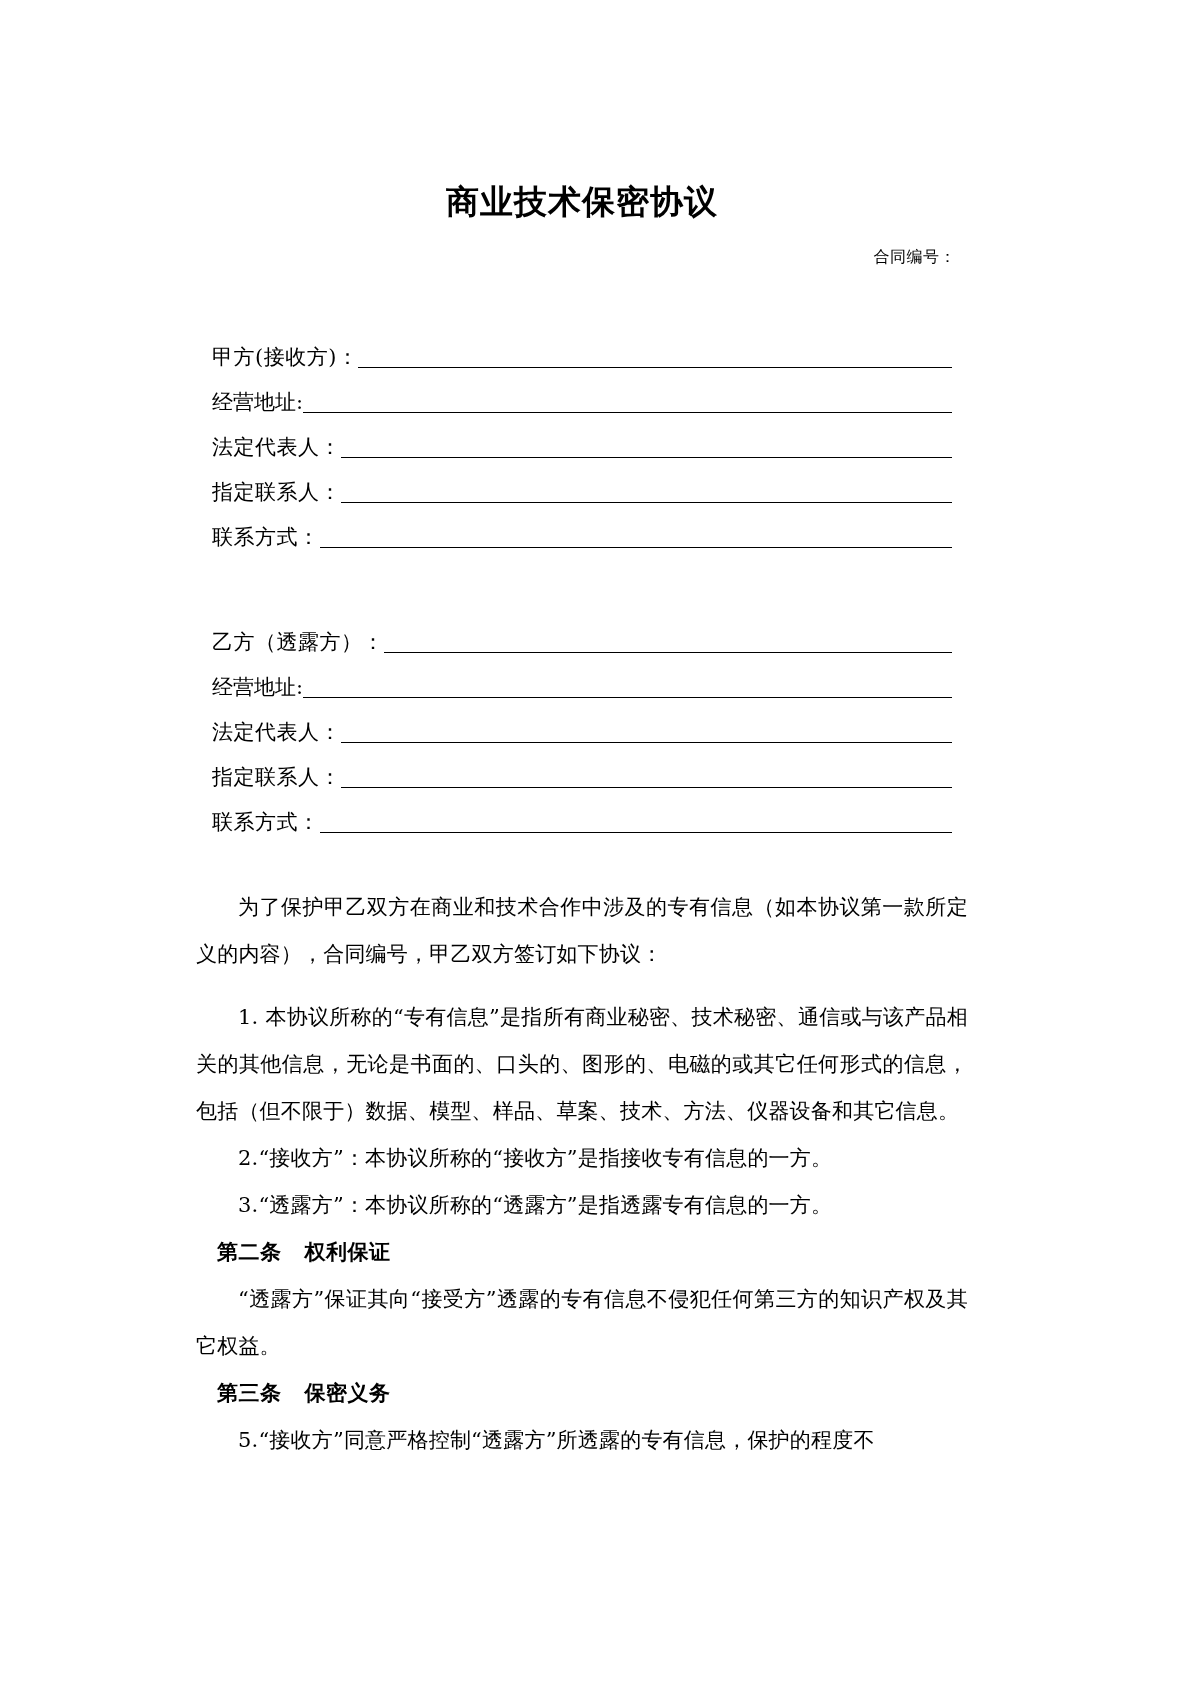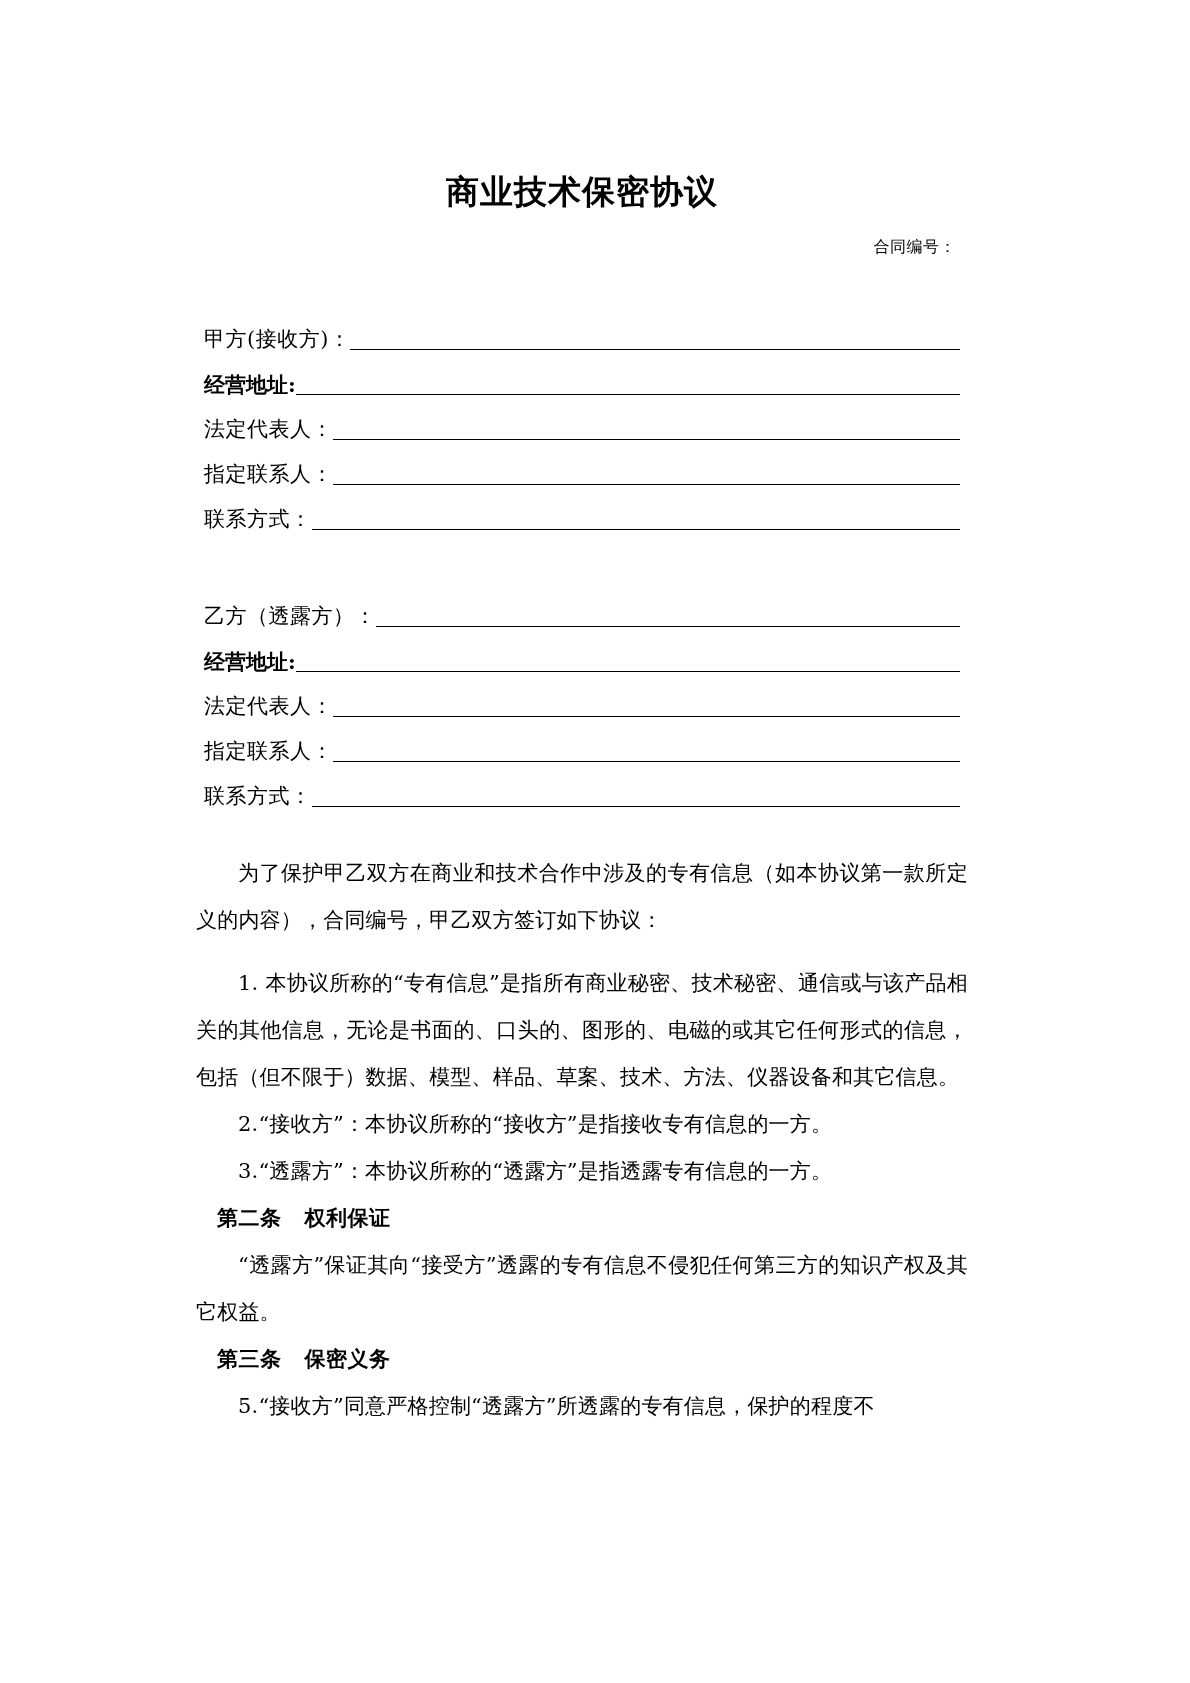--- a/index.html
+++ b/index.html
@@ -17,21 +17,21 @@
     width: 1190px;
     height: 1683px;
     margin: 0 auto;
     background: #ffffff;
     overflow: hidden;
     box-sizing: border-box;
   }
   .content {
     position: absolute;
     left: 196px;
-    top: 4px;
+    top: 14px;
     width: 772px;
   }
 
   
   .doc-title {
     font-family: "DejaVu Sans", "Liberation Sans", sans-serif;
     font-weight: bold;
     font-size: 33px;
     line-height: 1.2;
     text-align: center;
@@ -46,21 +46,21 @@
     font-size: 16px;
     line-height: 1.2;
     margin: 0;
     padding-top: 25px;
     padding-right: 12px;
     letter-spacing: 0.5px;
   }
 
   
   .party-block {
-    margin: 8px;
+    margin: 16px;
     padding-top: 44px;
   }
   .party-block.second {
     padding-top: 44px;
   }
   .field-row {
     display: flex;
     align-items: flex-end;
     font-size: 21px;
     line-height: 1.0;
@@ -73,21 +73,20 @@
     padding-bottom: 3px;
   }
   .field-line {
     flex: 1 1 auto;
     border-bottom: 1.6px solid #000000;
     height: 26px;
     margin-bottom: 3px;
   }
   .field-row.tight .field-label {
     letter-spacing: 0px;
-    font-weight: bold;
   }
 
   
   .body-para {
     font-size: 21px;
     line-height: 47px;
     text-align: justify;
     text-justify: inter-ideograph;
     margin: 0;
     text-indent: 2em;

